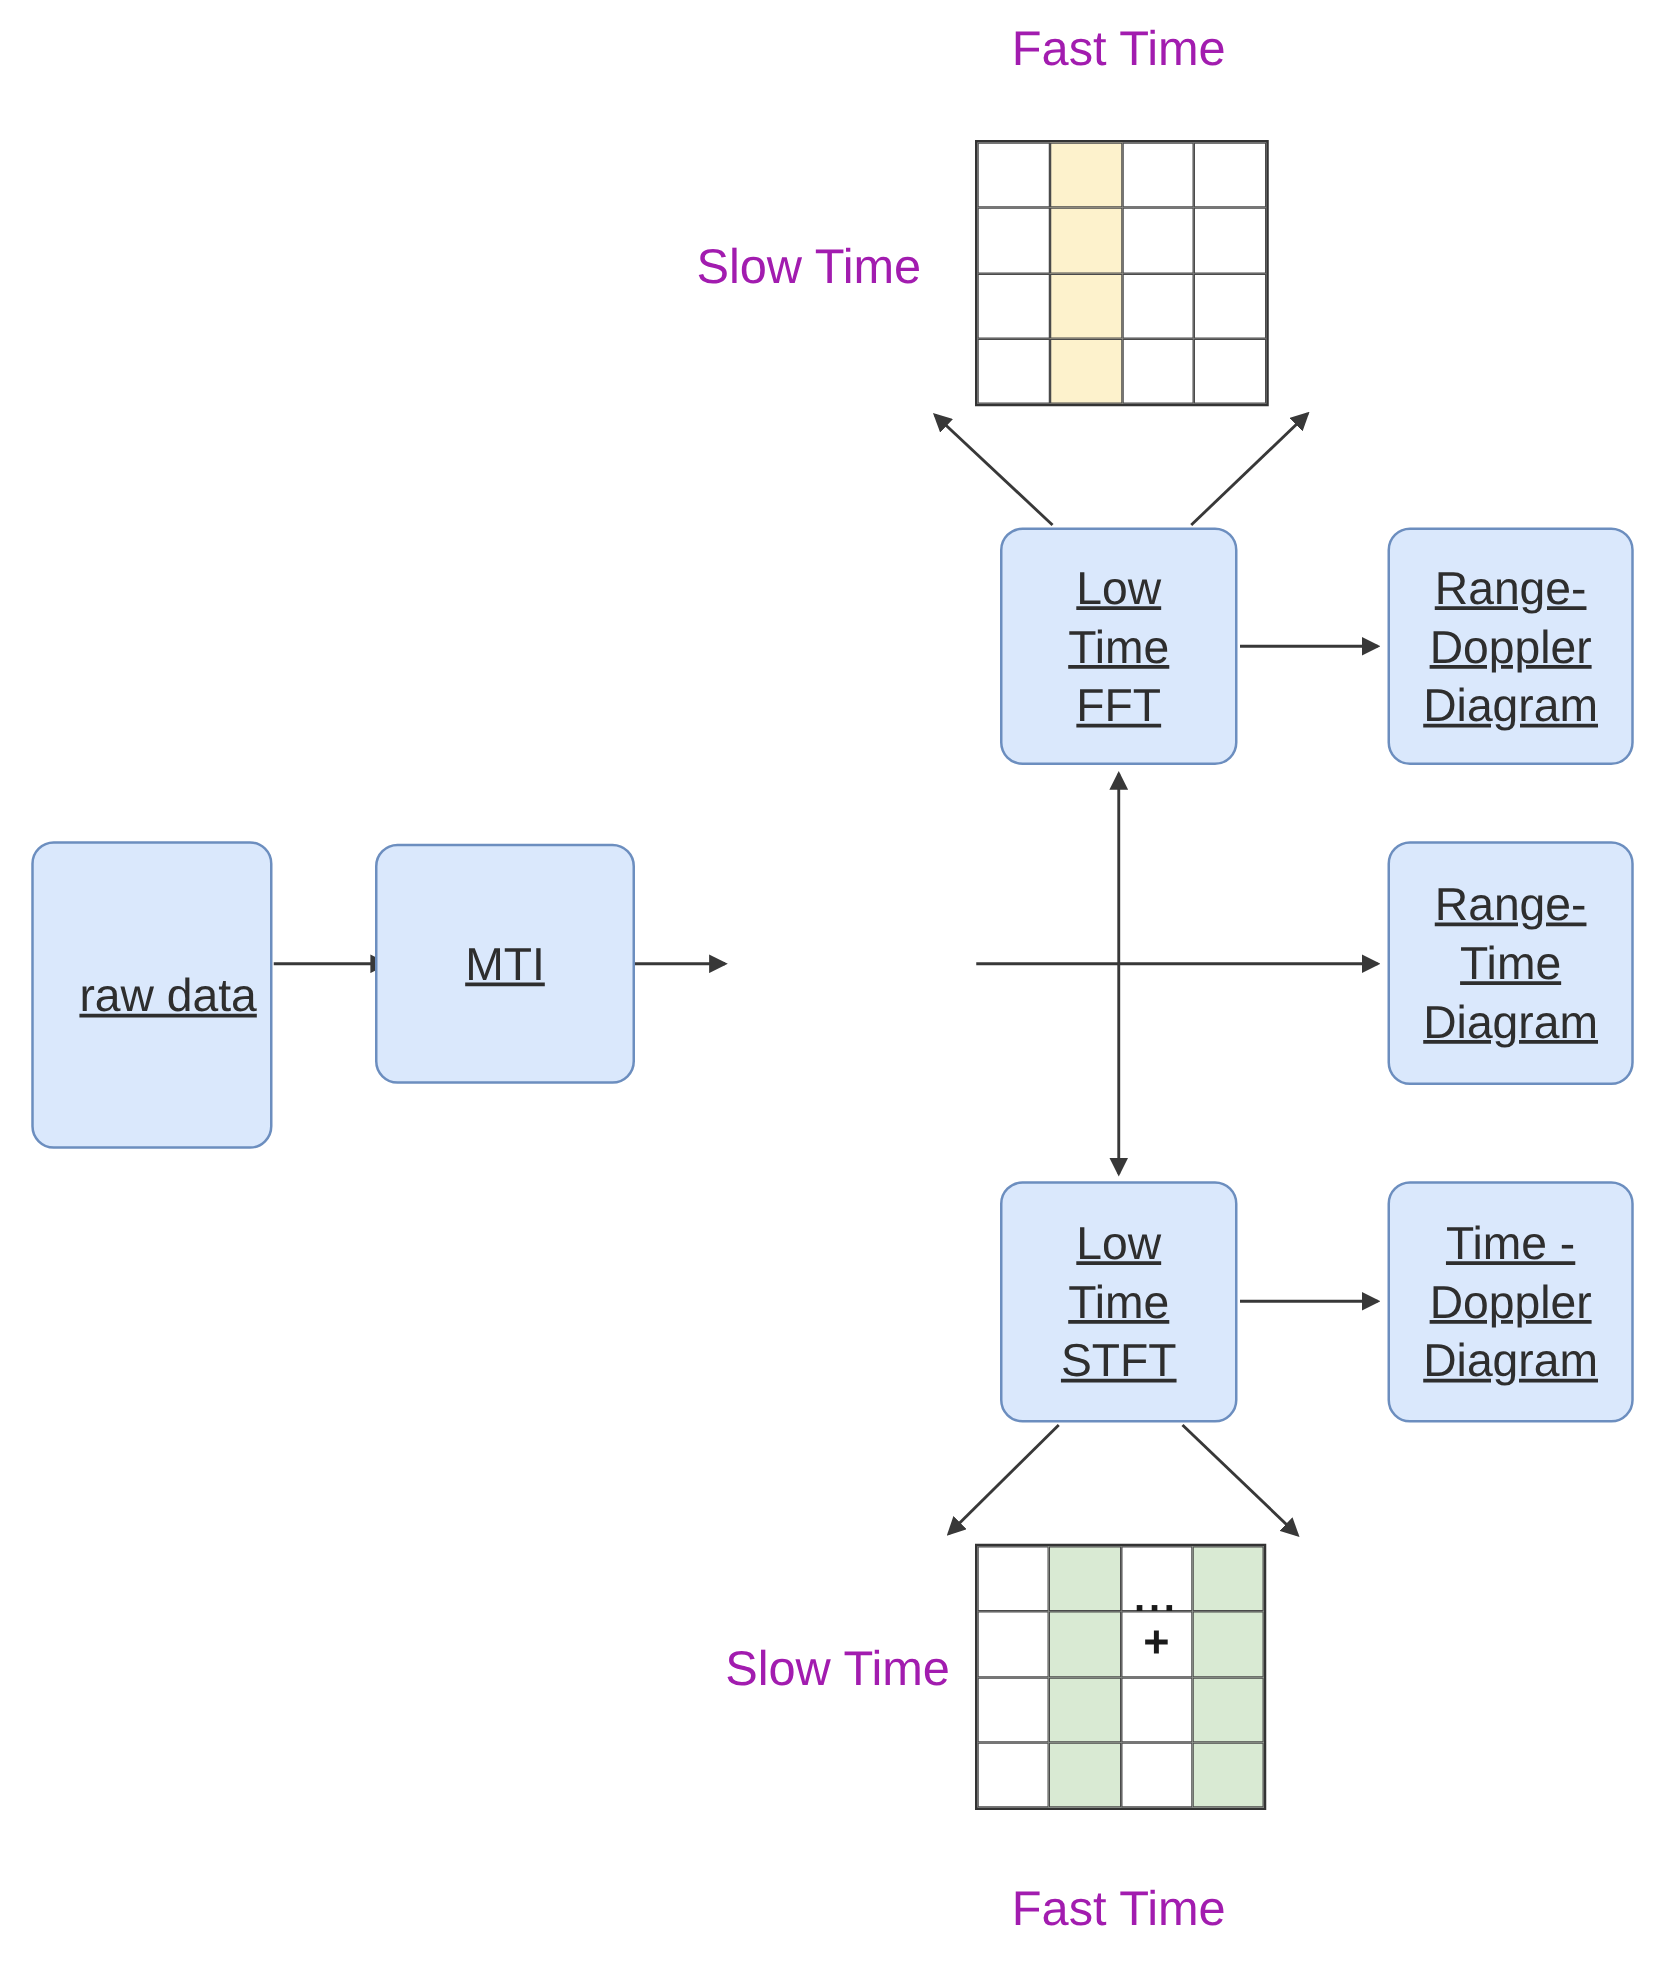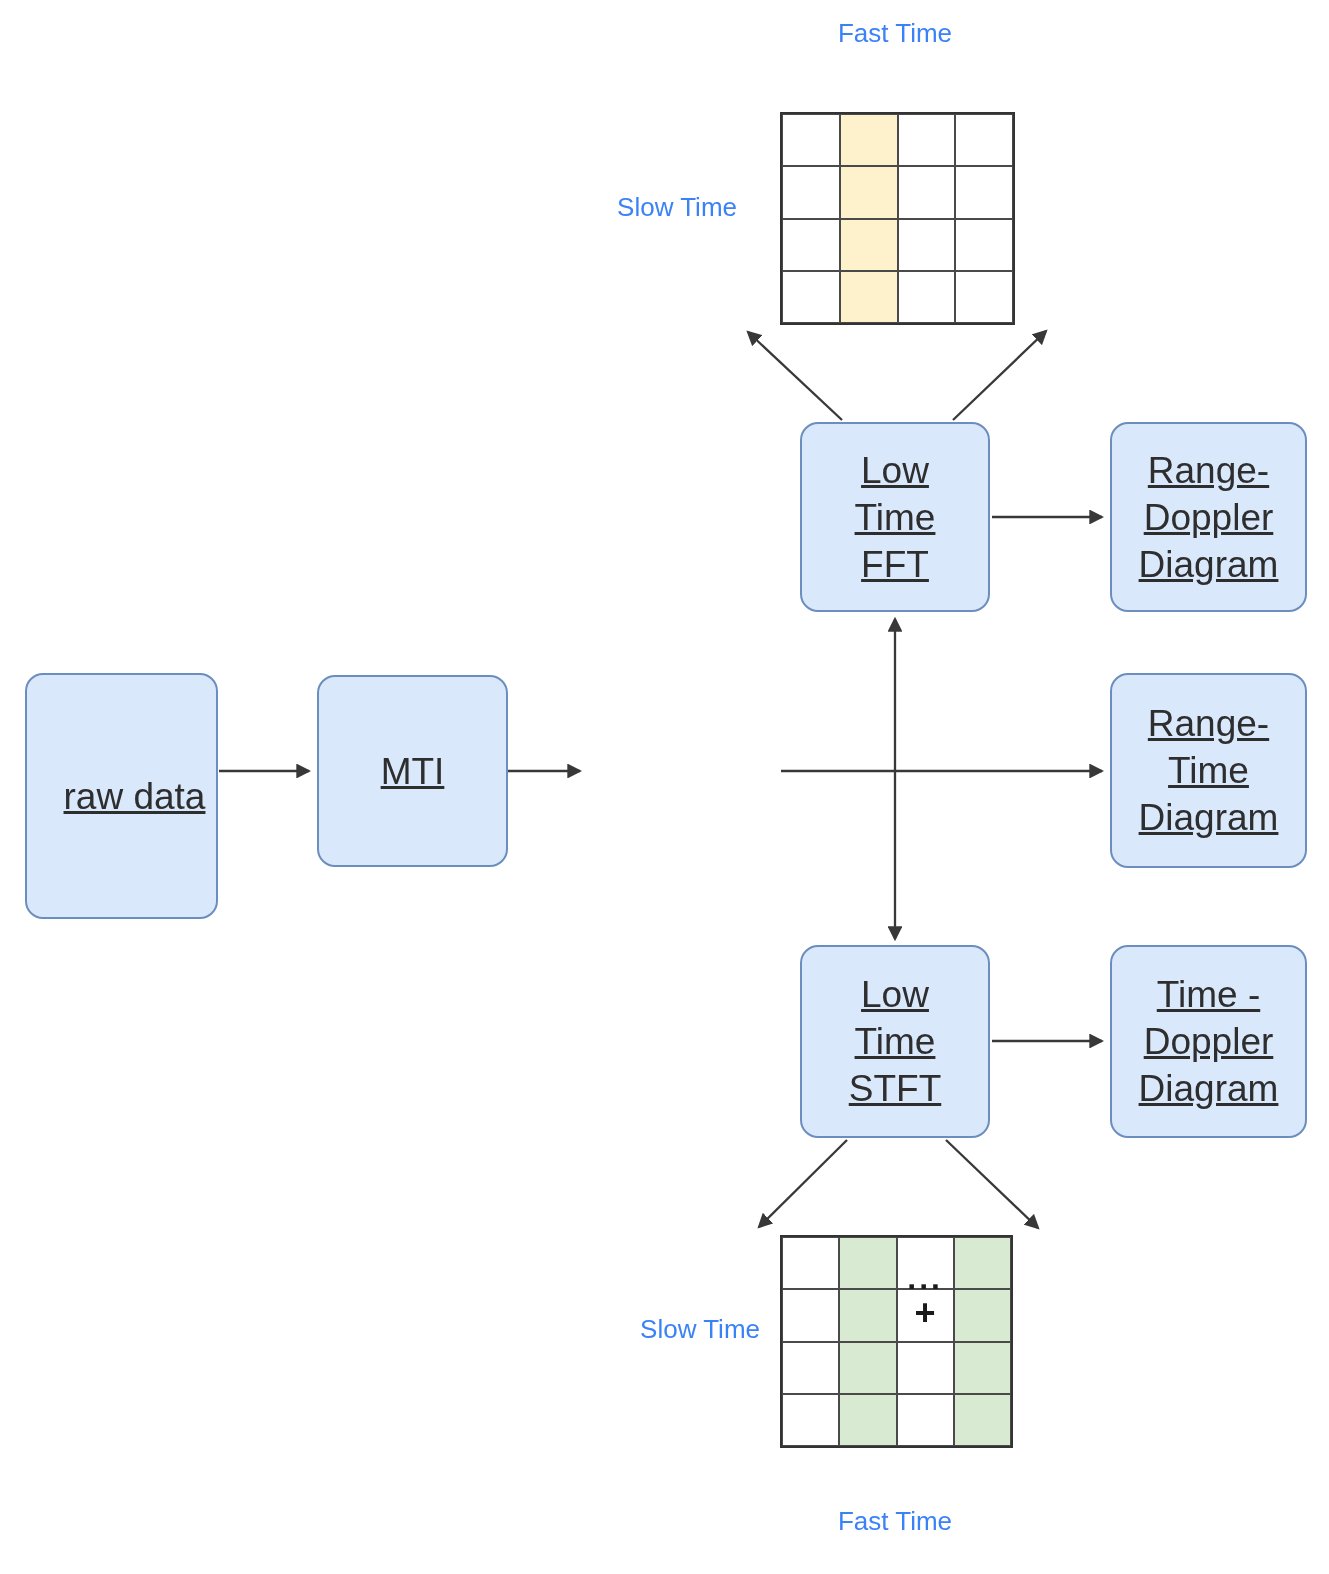--- a/index.html
+++ b/index.html
@@ -9,22 +9,22 @@
     background:#ffffff;
     font-family:"Liberation Sans","DejaVu Sans",sans-serif;
     color:var(--text,#2e2e2e);
     overflow:hidden;
   }
   .arrow-layer{position:absolute;left:0;top:0;width:1329px;height:1574px;pointer-events:none;}
   .arrow-layer line{stroke:var(--arrow,#383838);stroke-width:2.3;}
 
   .axis-label{
     position:absolute;
-    font-size:26px;
-    color:#3b82f6;
+    font-size:39px;
+    color:#a21caf;
     white-space:nowrap;
   }
 
   .node{
     position:absolute;
     background:var(--node-fill,#dae8fc);
     border:2.5px solid var(--node-border,#6c8ebf);
     border-radius:18px;
     display:flex;
     flex-direction:column;
@@ -64,21 +64,21 @@
     position:absolute;left:0;right:0;
     text-align:center;
     font-weight:bold;
     color:#1a1a1a;
   }
   .note-ellipsis{bottom:-4px;font-size:32px;letter-spacing:3px;line-height:28px;}
   .note-plus{top:50%;transform:translateY(-54%);font-size:36px;}
 
   
   .node-raw-data {left:25px;  top:673px; width:193px; height:246px;padding-left:26px;}
-  .node-mti      {left:317px; top:675px; width:191px; height:192px;}
+  .node-mti      {left:300px; top:675px; width:208px; height:192px;}
   .node-hilbert  {left:588px; top:673px; width:192px; height:194px;}
   .node-fft      {left:800px; top:422px; width:190px; height:190px;}
   .node-range-doppler{left:1110px; top:422px; width:197px; height:190px;}
   .node-range-time  {left:1110px; top:673px; width:197px; height:195px;}
   .node-stft     {left:800px; top:945px; width:190px; height:193px;}
   .node-time-doppler{left:1110px; top:945px; width:197px; height:193px;}
 
   
   .label-fast-time-top {left:795px; top:18px;  width:200px; text-align:center;}
   .label-slow-time-top {left:525px; top:192px; width:212px; text-align:right;}

